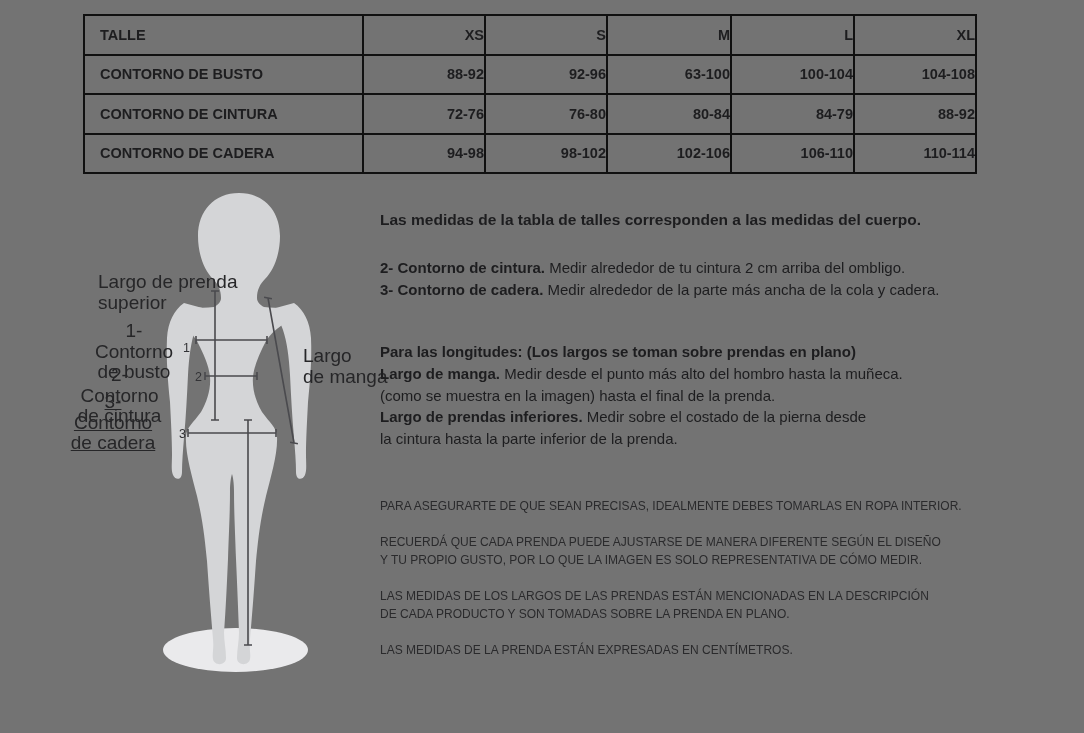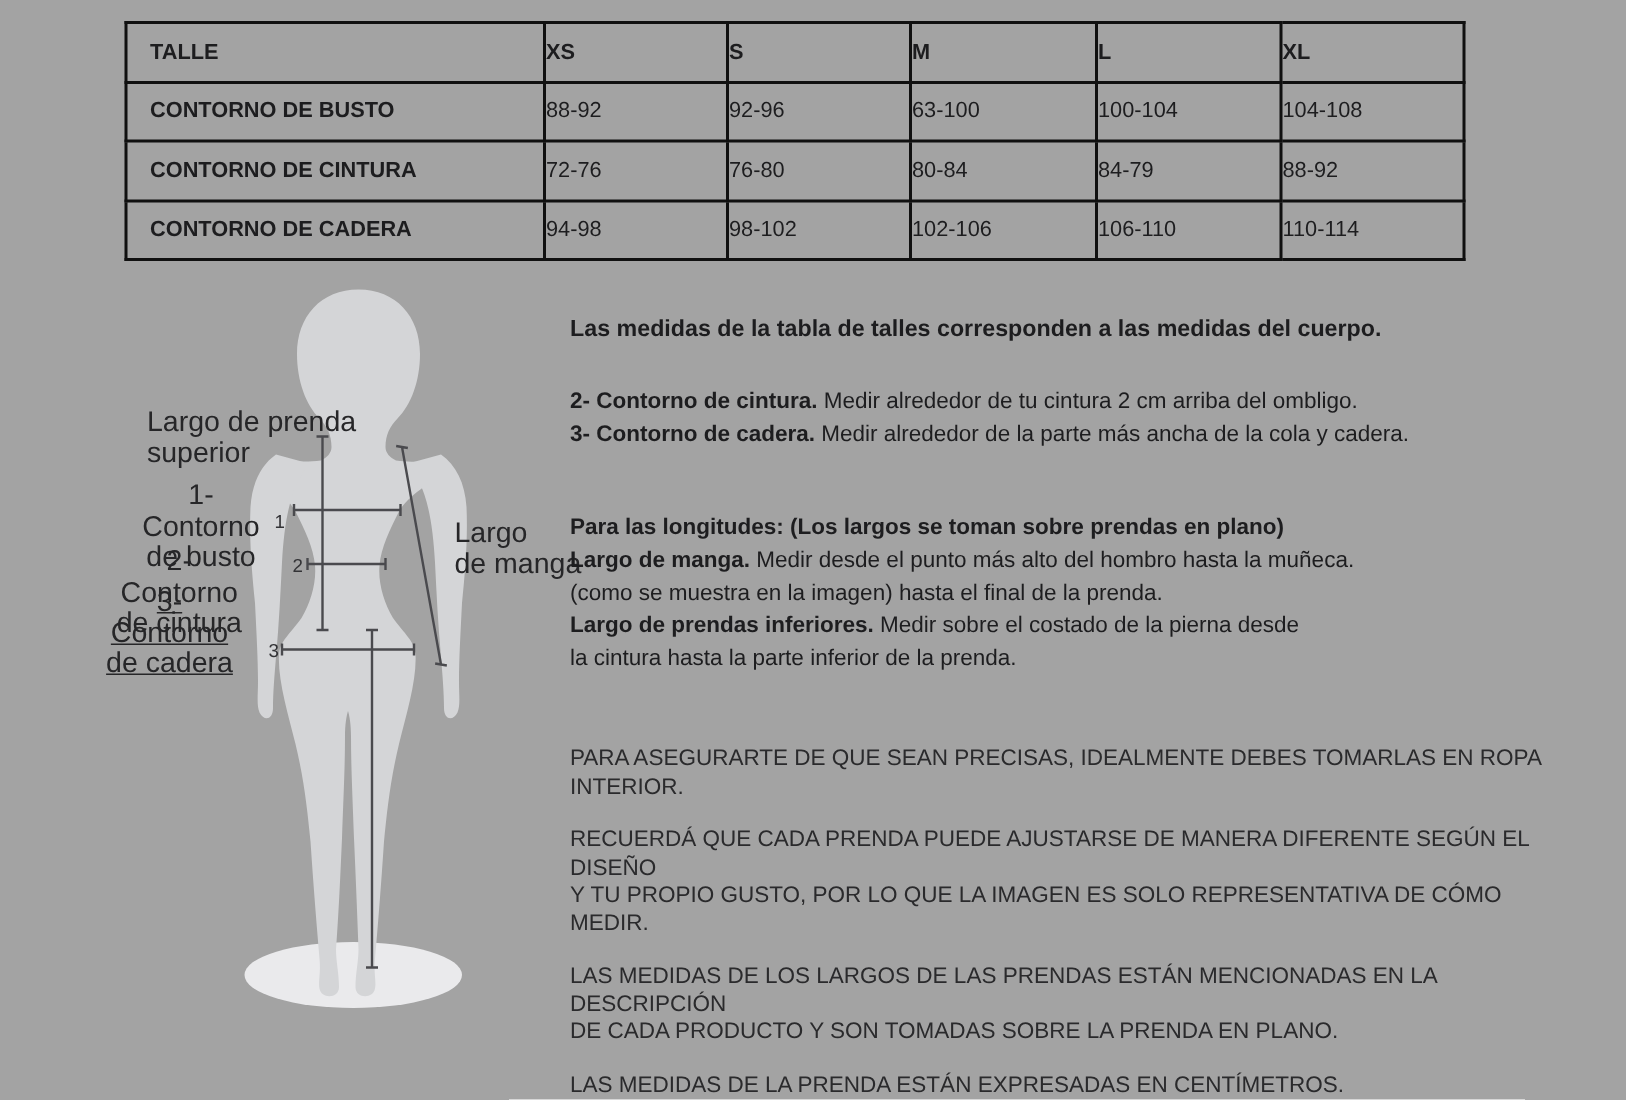--- a/index.html
+++ b/index.html
@@ -1,31 +1,31 @@
 <!DOCTYPE html>
 <html><head>
 <meta charset="utf-8">
 <style>
   html,body { margin:0; padding:0; background:#fff; }
   .page {
-    position:relative; width:1084px; height:733px; background:#a3a3a3;
+    position:relative; width:1084px; height:733px; background:#737373;
     font-family:"Liberation Sans","DejaVu Sans",sans-serif; color:#1d1d1f; overflow:hidden;
   }
 
   
   .size-table {
     position:absolute; left:83px; top:14px;
     border-collapse:collapse; table-layout:fixed;
   }
   .size-table th, .size-table td {
     border:2px solid #101010; height:37.5px; padding:0;
-    font-size:14.5px; text-align:left; vertical-align:middle;
+    font-size:14.5px; text-align:right; vertical-align:middle;
   }
   .size-table th { font-weight:bold; }
-  .size-table td { font-weight:normal; }
+  .size-table td { font-weight:bold; }
   .size-table .row-label, .size-table .corner {
     text-align:left; padding-left:15px; font-weight:bold;
   }
 
   
   .figure { position:absolute; left:150px; top:190px; }
   .fig-label {
     position:absolute; font-size:19px; line-height:20.5px;
     white-space:pre-line; color:#262628;
   }
@@ -36,21 +36,21 @@
   .intro {
     position:absolute; left:380px; top:211px;
     font-size:15.5px; font-weight:bold; white-space:nowrap;
   }
   .body-items { position:absolute; left:380px; top:257px; }
   .lengths    { position:absolute; left:380px; top:341px; }
   .tline { font-size:15px; line-height:21.8px; white-space:nowrap; }
   .tline b { font-weight:bold; }
   .notes { position:absolute; left:380px; top:497px; width:660px; }
   .notes p {
-    margin:0 0 17px 0; font-size:15px; line-height:18.5px;
+    margin:0 0 17px 0; font-size:12px; line-height:18.5px;
     white-space:pre-line; color:#2a2a2c;
   }
 </style>
 </head>
 <body>
 
 <div class="page">
 
   <table class="size-table">
     <colgroup>

